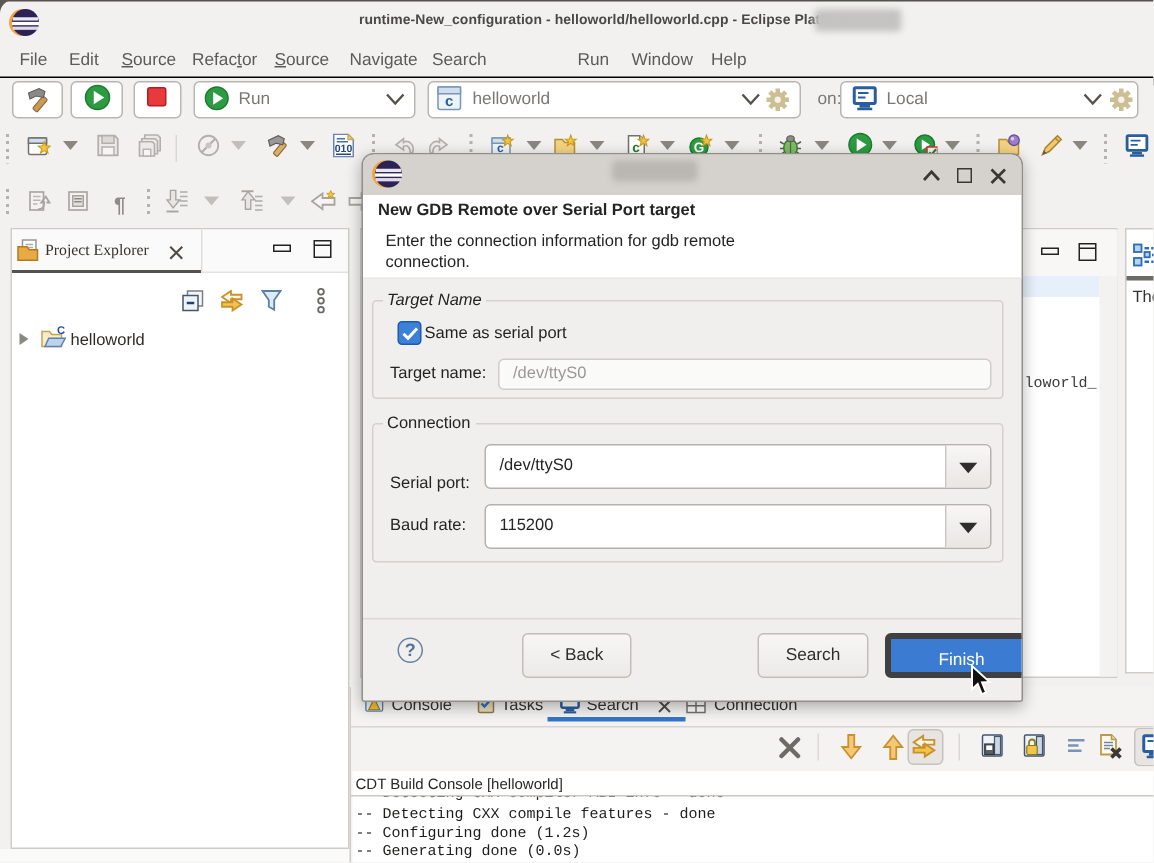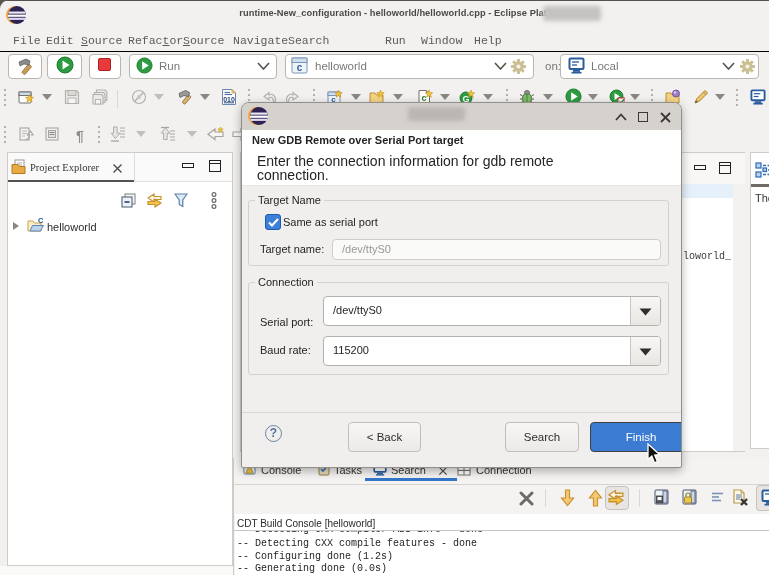--- a/index.html
+++ b/index.html
@@ -23,21 +23,21 @@
 <svg class="abs" style="left:6px;top:5px" width="20" height="20" viewBox="0 0 20 20">
   <circle cx="9" cy="10" r="9" fill="#f2a33b"></circle>
   <circle cx="11" cy="10" r="9" fill="#2c2255"></circle>
   <rect x="2.5" y="6.5" width="17" height="2.2" fill="#e8e6f0"></rect>
   <rect x="2" y="9.6" width="18" height="2.2" fill="#fff"></rect>
   <rect x="2.5" y="12.7" width="17" height="2.2" fill="#dcdaea"></rect>
 </svg>
 <div class="abs" style="left:26px;top:8px;width:755px;text-align:center;font-size:9.3px;font-weight:bold;color:#4b4946;letter-spacing:0.05px;">runtime-New_configuration - helloworld/helloworld.cpp - Eclipse Platform</div>
 <div class="abs" style="left:543px;top:6px;width:58px;height:15px;background:#c5c3c1;border-radius:3px;filter:blur(2px);"></div>
 
-<div class="abs" style="left:0;top:27px;width:769px;height:24px;background:#f2f1f0;border-bottom:6px solid #000000;font-size:11.5px;color:#5c5b59;font-family:Liberation Mono, monospace;">
+<div class="abs" style="left:0;top:27px;width:769px;height:24px;background:#f2f1f0;border-bottom:6px solid #000000;font-size:11.5px;color:#5c5b59;">
   <span class="abs" style="left:13px;top:7px;">File</span>
   <span class="abs" style="left:46px;top:7px;">Edit</span>
   <span class="abs" style="left:81px;top:7px;"><u>S</u>ource</span>
   <span class="abs" style="left:128px;top:7px;">Refac<u>t</u>or</span>
   <span class="abs" style="left:183px;top:7px;"><u>S</u>ource</span>
   <span class="abs" style="left:233px;top:7px;">Navigate</span>
   <span class="abs" style="left:288px;top:7px;">Search</span>
   <span class="abs" style="left:337px;top:7px;margin-top:22px;">Project</span>
   <span class="abs" style="left:385px;top:7px;">Run</span>
   <span class="abs" style="left:421px;top:7px;">Window</span>
@@ -496,23 +496,23 @@
   <svg class="abs" style="left:373px;top:10px" width="12" height="8" viewBox="0 0 12 8">
       <path d="M1 7 L6 1.5 L11 7" fill="none" stroke="#3a3835" stroke-width="1.8"></path>
     </svg>
   <div class="abs" style="left:396px;top:9px;width:10px;height:10px;border:1.6px solid #3a3835;box-sizing:border-box;"></div>
   <svg class="abs" style="left:418px;top:9px" width="11" height="11" viewBox="0 0 11 11">
       <path d="M1 1 L10 10 M10 1 L1 10" stroke="#3a3835" stroke-width="1.8"></path>
     </svg>
 
   <div class="abs" style="left:0;top:27px;width:439px;height:55px;background:#fff;border-bottom:1px solid #e8e5e2;"></div>
   <div class="abs" style="left:10px;top:31px;font-size:11px;font-weight:bold;color:#242424;">New GDB Remote over Serial Port target</div>
-  <div class="abs" style="left:15px;top:52px;font-size:14px;color:#242424;line-height:13.5px;">Enter the connection information for gdb remote<br>connection.</div>
-
-  <fieldset class="abs" style="left:6px;top:91px;width:419px;height:70px;border:1px solid #d4d0cb;border-radius:3px;margin:0;padding:0;">
+  <div class="abs" style="left:15px;top:52px;font-size:11px;color:#242424;line-height:13.5px;">Enter the connection information for gdb remote<br>connection.</div>
+
+  <fieldset class="abs" style="left:6px;top:91px;width:419px;height:70px;border:1px solid #d4d0cb;border-radius:3px;margin:0;padding:0;font-style:italic;">
     <legend style="font-size:11px;color:#242424;margin-left:6px;padding:0 3px;">Target Name</legend>
   </fieldset>
 
   <div class="abs" style="left:23px;top:111px;width:16px;height:16px;background:#3d80d8;border:1px solid #1c5bab;border-radius:3px;box-sizing:border-box;"></div>
   <svg class="abs" style="left:26px;top:115px" width="11" height="9" viewBox="0 0 11 9">
       <path d="M1 4.5 L4 7.5 L10 1" fill="none" stroke="#fff" stroke-width="2"></path>
     </svg>
   <div class="abs" style="left:41px;top:113px;font-size:11px;color:#242424;">Same as serial port</div>
   <div class="abs" style="left:18px;top:140px;font-size:11px;color:#242424;">Target name:</div>
   <div class="abs" style="left:90px;top:136px;width:329px;height:21px;background:#fafaf9;border:1px solid #d0ccc8;border-radius:4px;box-sizing:border-box;"></div>
@@ -535,18 +535,18 @@
     <svg class="abs" style="right:8px;top:11px" width="13" height="8" viewBox="0 0 13 8">
         <path d="M0.5 0.5 L12.5 0.5 L6.5 7.5 Z" fill="#2f2d2a"></path>
       </svg>
   </div>
   <div class="abs" style="left:91px;top:241px;font-size:11px;color:#242424;">115200</div>
 
   <div class="abs" style="left:0;top:309px;width:439px;height:1px;background:#dbd8d4;"></div>
   <div class="abs" style="left:23px;top:322px;width:17px;height:17px;border:1.5px solid #6a84a0;border-radius:50%;box-sizing:border-box;text-align:center;font-size:12px;font-weight:bold;color:#51749b;line-height:14px;">?</div>
   <div class="abs" style="left:106px;top:319px;width:73px;height:30px;background:linear-gradient(#f7f6f5,#eceae7);border:1px solid #c1bdb8;border-radius:4px;box-sizing:border-box;text-align:center;font-size:11.5px;color:#2f2d2a;line-height:28px;">&lt; Back</div>
   <div class="abs" style="left:263px;top:319px;width:74px;height:30px;background:linear-gradient(#f7f6f5,#eceae7);border:1px solid #c1bdb8;border-radius:4px;box-sizing:border-box;text-align:center;font-size:11.5px;color:#2f2d2a;line-height:28px;">Search</div>
-  <div class="abs" style="left:348px;top:319px;width:102px;height:30px;background:#3b7cd2;border:1px solid #404040;border-radius:4px;box-sizing:border-box;text-align:center;font-size:11.5px;color:#fff;line-height:28px;">Finish</div>
+  <div class="abs" style="left:348px;top:319px;width:102px;height:30px;background:#3b7cd2;border:4px solid #404040;border-radius:4px;box-sizing:border-box;text-align:center;font-size:11.5px;color:#fff;line-height:28px;">Finish</div>
 </div>
 
 <svg class="abs" style="left:647px;top:443px" width="16" height="22" viewBox="0 0 16 22">
   <path d="M1 1 L1 16.5 L4.8 13 L7.5 19.8 L10.4 18.6 L7.7 12 L12.8 11.7 Z" fill="#111" stroke="#fff" stroke-width="1.3"></path>
 </svg>
 
 </body></html>

